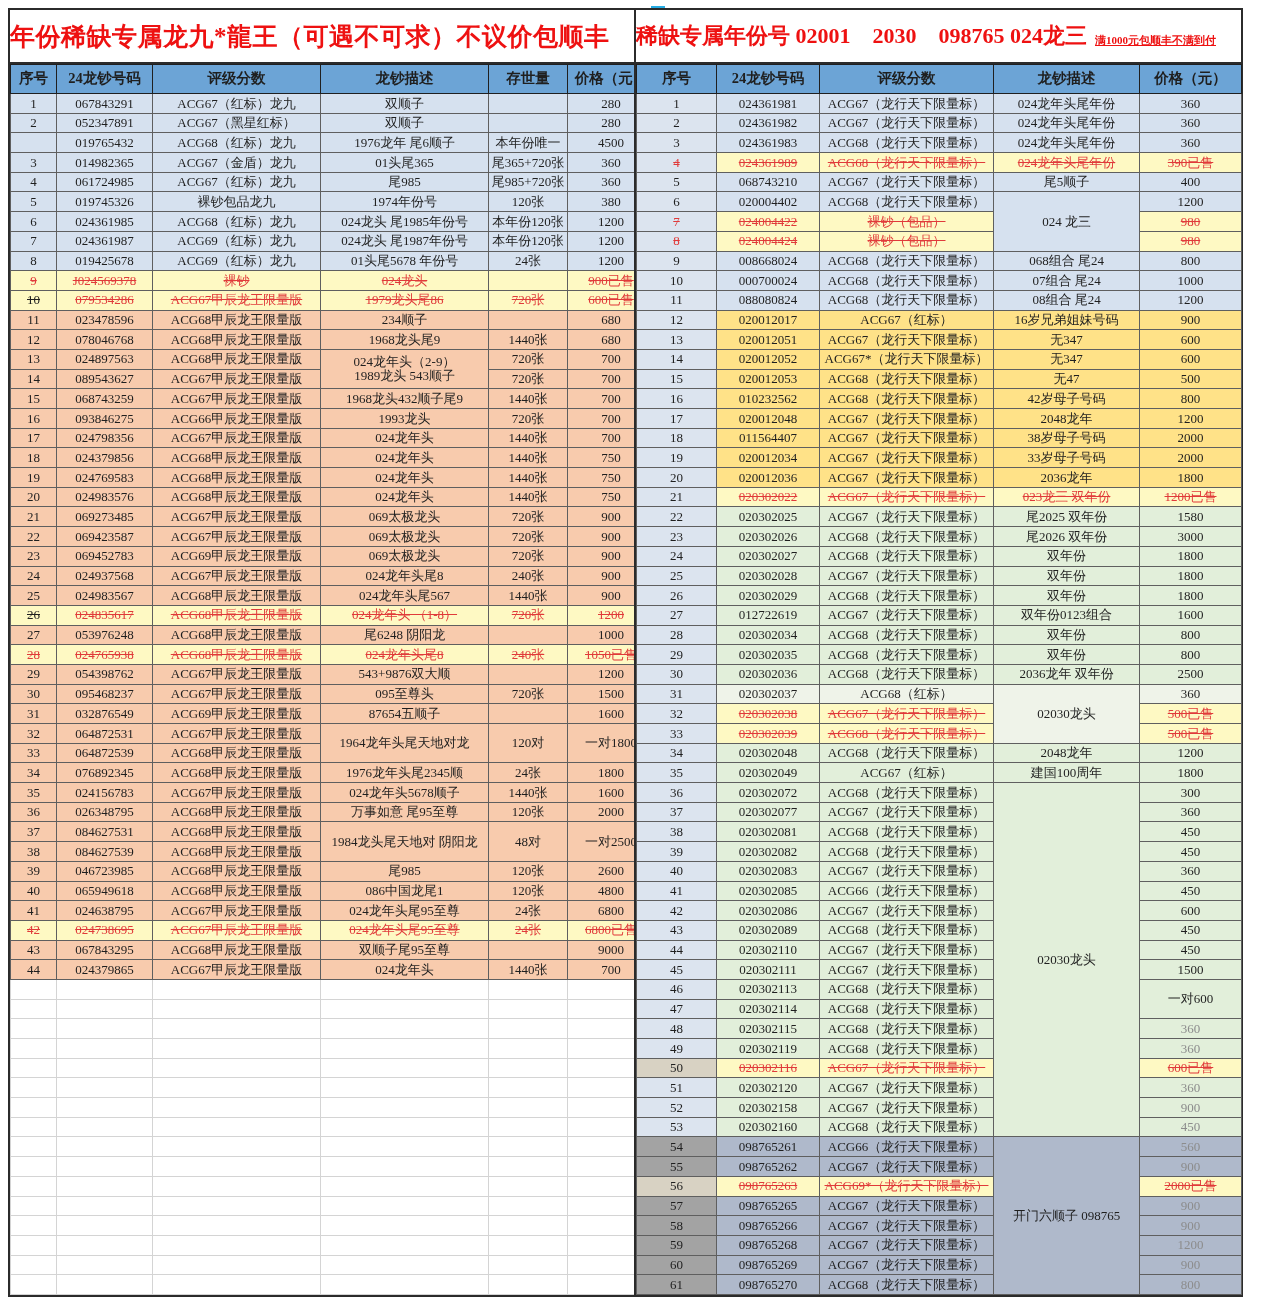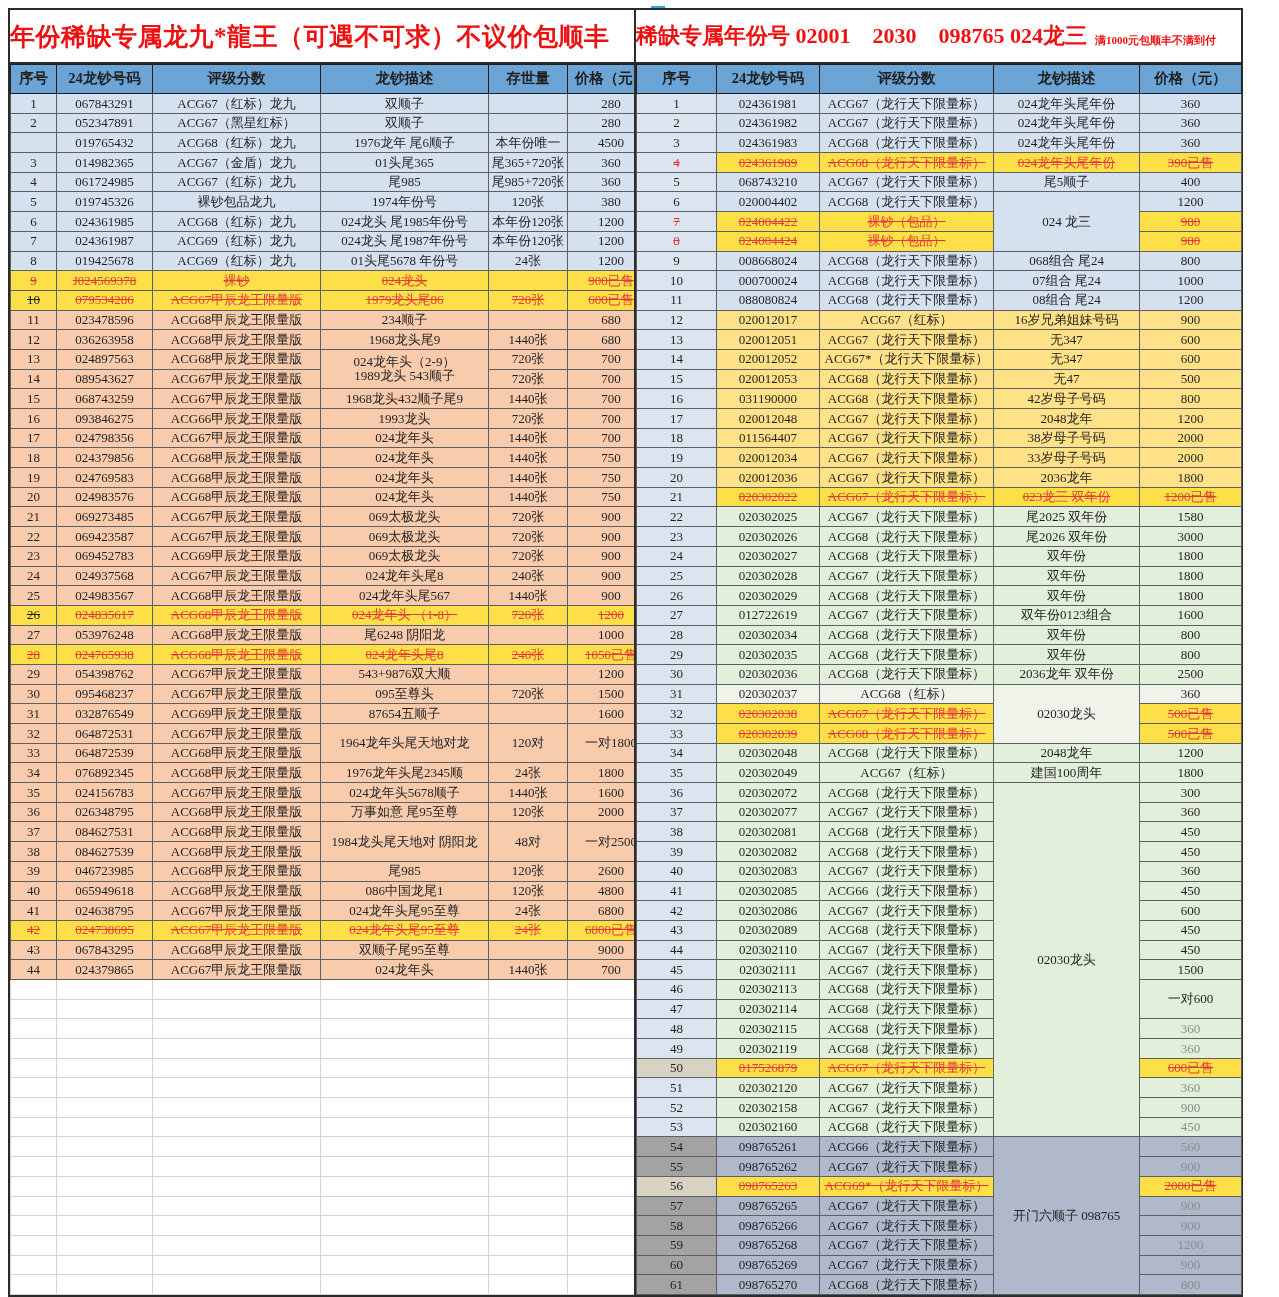--- a/index.html
+++ b/index.html
@@ -7,31 +7,31 @@
         font-family:"Liberation Serif","DejaVu Serif",serif;}
   .divider{position:absolute;left:651px;top:6px;width:14px;height:1291px;background:#24ACE4;}
   .divider-gap{position:absolute;left:651px;top:1048px;width:14px;height:26px;background:#E9EBED;}
   .panel{position:absolute;top:8px;border:2px solid #2b2b2b;background:#ffffff;}
   .panel-left{left:8px;width:644px;}
   .panel-right{left:634px;width:605px;}
   .title{height:52px;display:flex;align-items:center;gap:8px;
          border-bottom:2px solid #2b2b2b;background:#ffffff;white-space:nowrap;overflow:hidden;}
   .title-main{color:#EE1111;font-weight:bold;font-size:25px;letter-spacing:0.5px;}
   .panel-right .title-main{font-size:22px;letter-spacing:0px;}
-  .title-note{color:#EE1111;font-weight:bold;font-size:11px;margin-top:8px;}
+  .title-note{color:#EE1111;font-weight:bold;font-size:11px;margin-top:8px;text-decoration:underline;}
   table{border-collapse:collapse;table-layout:fixed;width:100%;}
   td{border:1px solid #5f5f5f;height:18.7px;text-align:center;font-size:13px;line-height:1.05;
      padding:0 1px;overflow:hidden;white-space:nowrap;color:#1f1f1f;}
   td.hd{background:#6CA4D6;font-weight:bold;font-size:14.5px;height:28px;border:1.5px solid #1f1f1f;}
   td.desc{white-space:pre-line;}
   .rs{color:#E03A3A !important;text-decoration:line-through;}
   .bs{text-decoration:line-through;}
   .gp{color:#8c8c8c;}
   .ec{border:1px solid #d4d4d4;background:#ffffff;}
-  .bg-b{background:#D6E1EF;} .bg-o{background:#F8CBAD;} .bg-w{background:#fde047;}
+  .bg-b{background:#D6E1EF;} .bg-o{background:#F8CBAD;} .bg-w{background:#fef9c3;}
   .bg-y{background:#FFE288;} .bg-g{background:#E2EFDA;} .bg-pg{background:#EFF3E9;}
   .bg-gb{background:#AFB9CB;} .bg-seq{background:#DCE4EF;} .bg-seqgb{background:#a3a3a3;}
   .bg-beige{background:#D8D2C3;}
 </style>
 </head>
 <body>
 
 <div class="page">
   <div class="divider"></div>
   <div class="divider-gap"></div>
@@ -151,21 +151,21 @@
           <tr>
             <td class="bg-o">11</td>
             <td class="bg-o">023478596</td>
             <td class="bg-o">ACG68甲辰龙王限量版</td>
             <td class="bg-o desc">234顺子</td>
             <td class="bg-o"></td>
             <td class="bg-o">680</td>
           </tr>
           <tr>
             <td class="bg-o">12</td>
-            <td class="bg-o">036263958</td>
+            <td class="bg-o">078046768</td>
             <td class="bg-o">ACG68甲辰龙王限量版</td>
             <td class="bg-o desc">1968龙头尾9</td>
             <td class="bg-o">1440张</td>
             <td class="bg-o">680</td>
           </tr>
           <tr>
             <td class="bg-o">13</td>
             <td class="bg-o">024897563</td>
             <td class="bg-o">ACG68甲辰龙王限量版</td>
             <td class="bg-o desc" rowspan="2">024龙年头（2-9）
@@ -667,21 +667,21 @@
           </tr>
           <tr>
             <td class="bg-seq">15</td>
             <td class="bg-y">020012053</td>
             <td class="bg-y">ACG68（龙行天下限量标）</td>
             <td class="bg-y desc">无47</td>
             <td class="bg-y">500</td>
           </tr>
           <tr>
             <td class="bg-seq">16</td>
-            <td class="bg-y">031190000</td>
+            <td class="bg-y">010232562</td>
             <td class="bg-y">ACG68（龙行天下限量标）</td>
             <td class="bg-y desc">42岁母子号码</td>
             <td class="bg-y">800</td>
           </tr>
           <tr>
             <td class="bg-seq">17</td>
             <td class="bg-y">020012048</td>
             <td class="bg-y">ACG67（龙行天下限量标）</td>
             <td class="bg-y desc">2048龙年</td>
             <td class="bg-y">1200</td>
@@ -889,21 +889,21 @@
             <td class="bg-g gp">360</td>
           </tr>
           <tr>
             <td class="bg-seq">49</td>
             <td class="bg-g">020302119</td>
             <td class="bg-g">ACG68（龙行天下限量标）</td>
             <td class="bg-g gp">360</td>
           </tr>
           <tr>
             <td class="bg-beige">50</td>
-            <td class="bg-w rs">017526879</td>
+            <td class="bg-w rs">020302116</td>
             <td class="bg-w rs">ACG67（龙行天下限量标）</td>
             <td class="bg-w rs">600已售</td>
           </tr>
           <tr>
             <td class="bg-seq">51</td>
             <td class="bg-g">020302120</td>
             <td class="bg-g">ACG67（龙行天下限量标）</td>
             <td class="bg-g gp">360</td>
           </tr>
           <tr>

